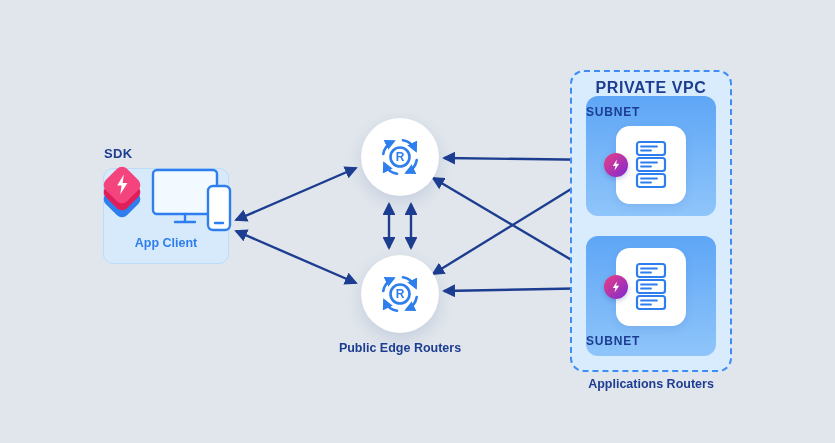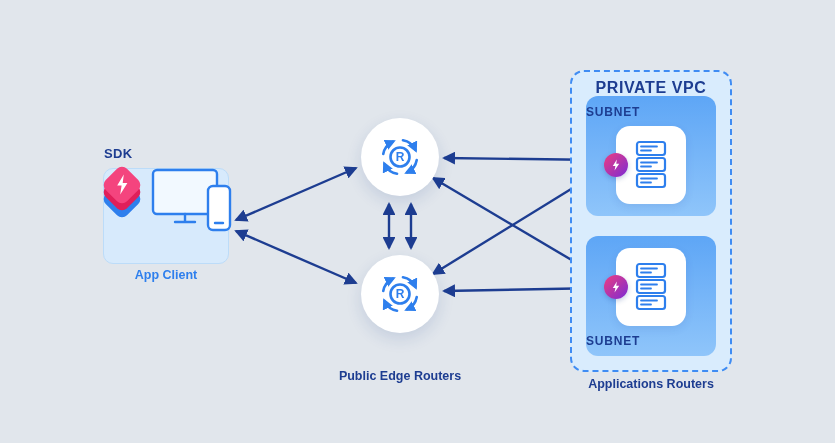--- a/index.html
+++ b/index.html
@@ -43,21 +43,20 @@
   .dev-stroke { stroke: var(--blue, #2e7fed); fill: none; stroke-width: 2.4; stroke-linecap: round; }
   .dev-screen { fill: #f2f9ff; }
   .dev-phone  { fill: #ffffff; }
 
   .app-client-label {
     left: 103px; top: 236px; width: 126px;
     text-align: center;
     font-size: 12.5px; font-weight: bold;
     color: var(--blue, #2e7fed);
     z-index: 3;
-    margin-top: 32px;
   }
 
   
   .router-circle {
     width: 78px; height: 78px; border-radius: 50%;
     background: #ffffff;
     box-shadow: 0 6px 16px rgba(29, 61, 145, 0.14);
     display: flex; align-items: center; justify-content: center;
     z-index: 2;
   }
@@ -69,21 +68,20 @@
     fill: var(--blue, #2e7fed);
     font-family: "Liberation Sans", "DejaVu Sans", sans-serif;
     font-size: 12px; font-weight: bold;
   }
   .routers-label {
     left: 320px; top: 341px; width: 160px;
     text-align: center;
     font-size: 12.5px; font-weight: bold;
     color: var(--navy, #1d3d91);
     z-index: 2;
-    margin-top: 28px;
   }
 
   
   .vpc-box {
     left: 570px; top: 70px; width: 162px; height: 302px;
     background: var(--vpc-fill, #d9ecfd);
     border: 2px dashed var(--vpc-border, #3f8cf3);
     border-radius: 14px;
     z-index: 2;
   }

